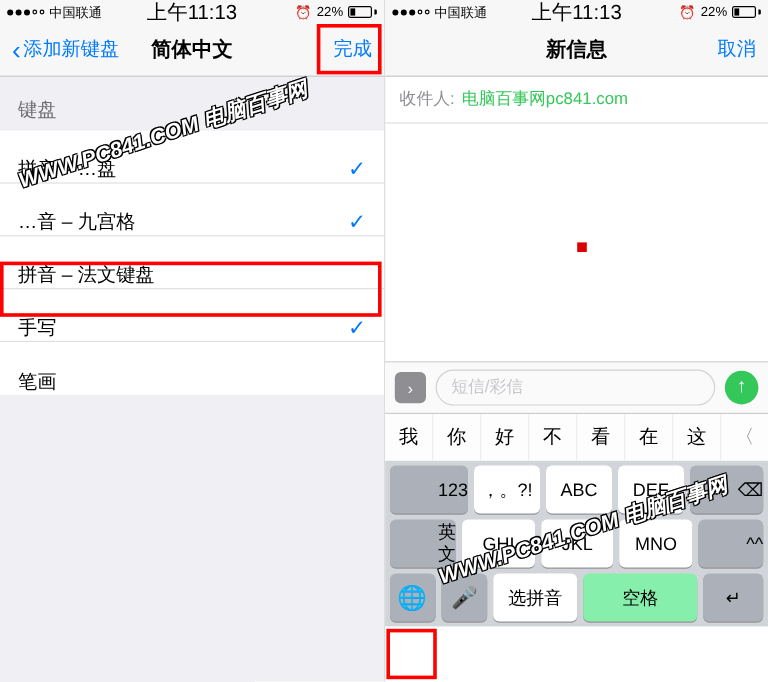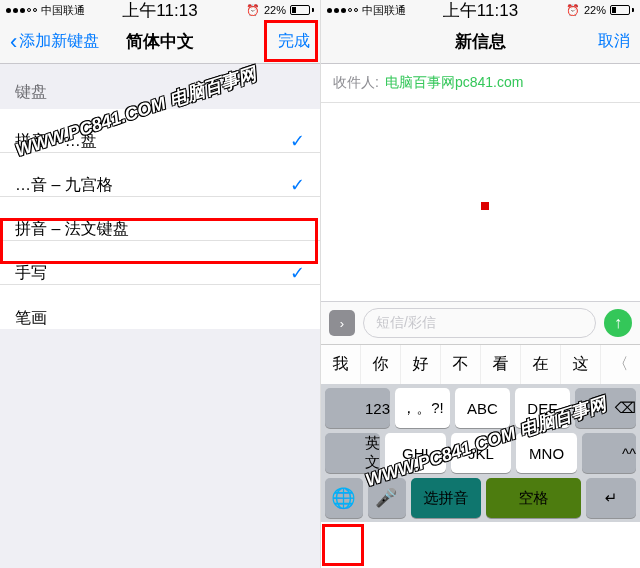--- a/index.html
+++ b/index.html
@@ -50,22 +50,22 @@
 .keyboard { background: #d1d4d9; padding: 4px; }
 .krow { display: flex; gap: 5px; margin-bottom: 5px; }
 .key { flex: 1; height: 40px; background: #fff; border-radius: 5px; display: flex; align-items: center; justify-content: center; font-size: 15px; box-shadow: 0 1px 0 rgba(0,0,0,0.3); }
 .key.func { background: #acb1b9; }
 .key.narrow { flex: 0 0 50px; padding-left: 40px; }
 
 .bottom-row { display: flex; gap: 5px; height: 40px; }
 .bkey { background: #acb1b9; border-radius: 5px; display: flex; align-items: center; justify-content: center; font-size: 15px; box-shadow: 0 1px 0 rgba(0,0,0,0.3); }
 .globe { flex: 0 0 38px; font-size: 20px; }
 .mic { flex: 0 0 38px; font-size: 18px; }
-.select-py { flex: 0 0 70px; background: #0f766e; }
-.space { flex: 1; background: #4d7c0f; }
+.select-py { flex: 0 0 70px; background: #ffffff; }
+.space { flex: 1; background: #86efac; }
 .ret { flex: 0 0 50px; }
 
 .highlight-red { position: absolute; border: 3px solid red; pointer-events: none; }
 .hl-done { left: 264px; top: 20px; width: 54px; height: 42px; }
 .hl-hand { left: 0; top: 218px; width: 318px; height: 46px; }
 .hl-globe { left: 322px; top: 524px; width: 42px; height: 42px; }
 
 .watermark { position: absolute; color: #fff; font-weight: bold; font-size: 18px; font-style: italic; text-shadow: -1px -1px 0 #000, 1px -1px 0 #000, -1px 1px 0 #000, 1px 1px 0 #000; transform: rotate(-18deg); pointer-events: none; white-space: nowrap; }
 .wm1 { left: 10px; top: 100px; }
 .wm2 { left: 360px; top: 430px; }

